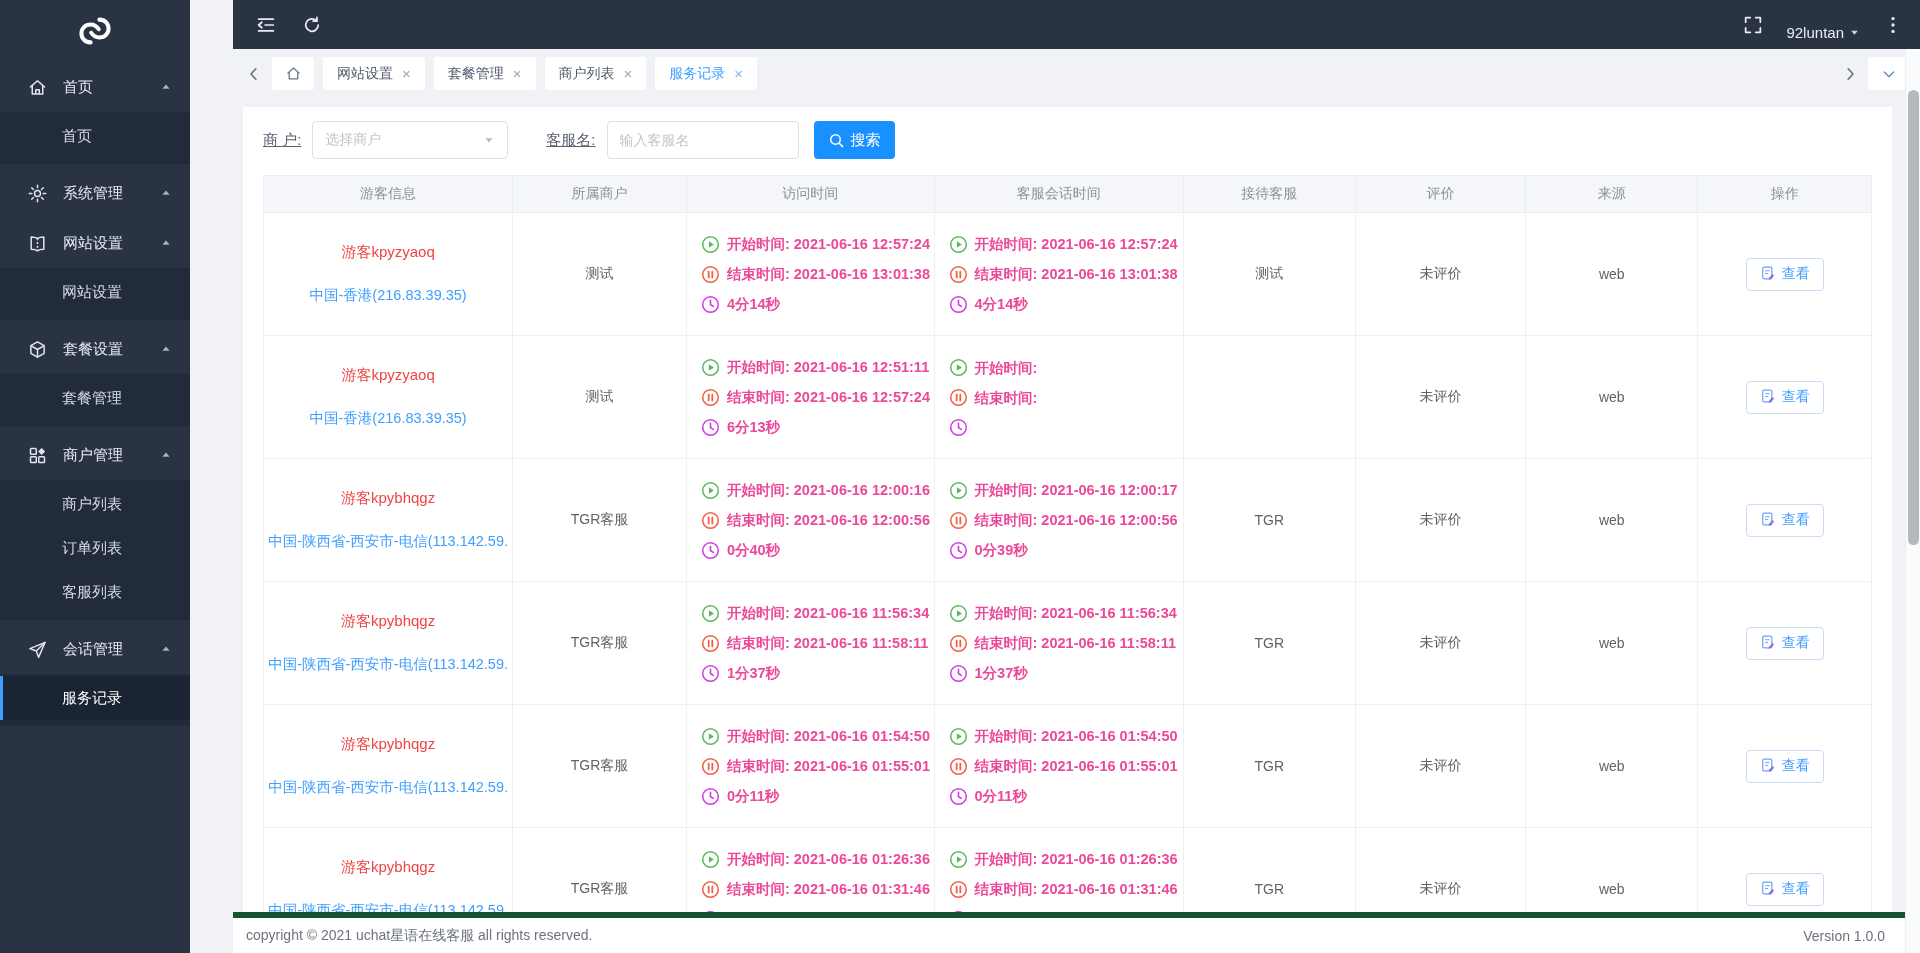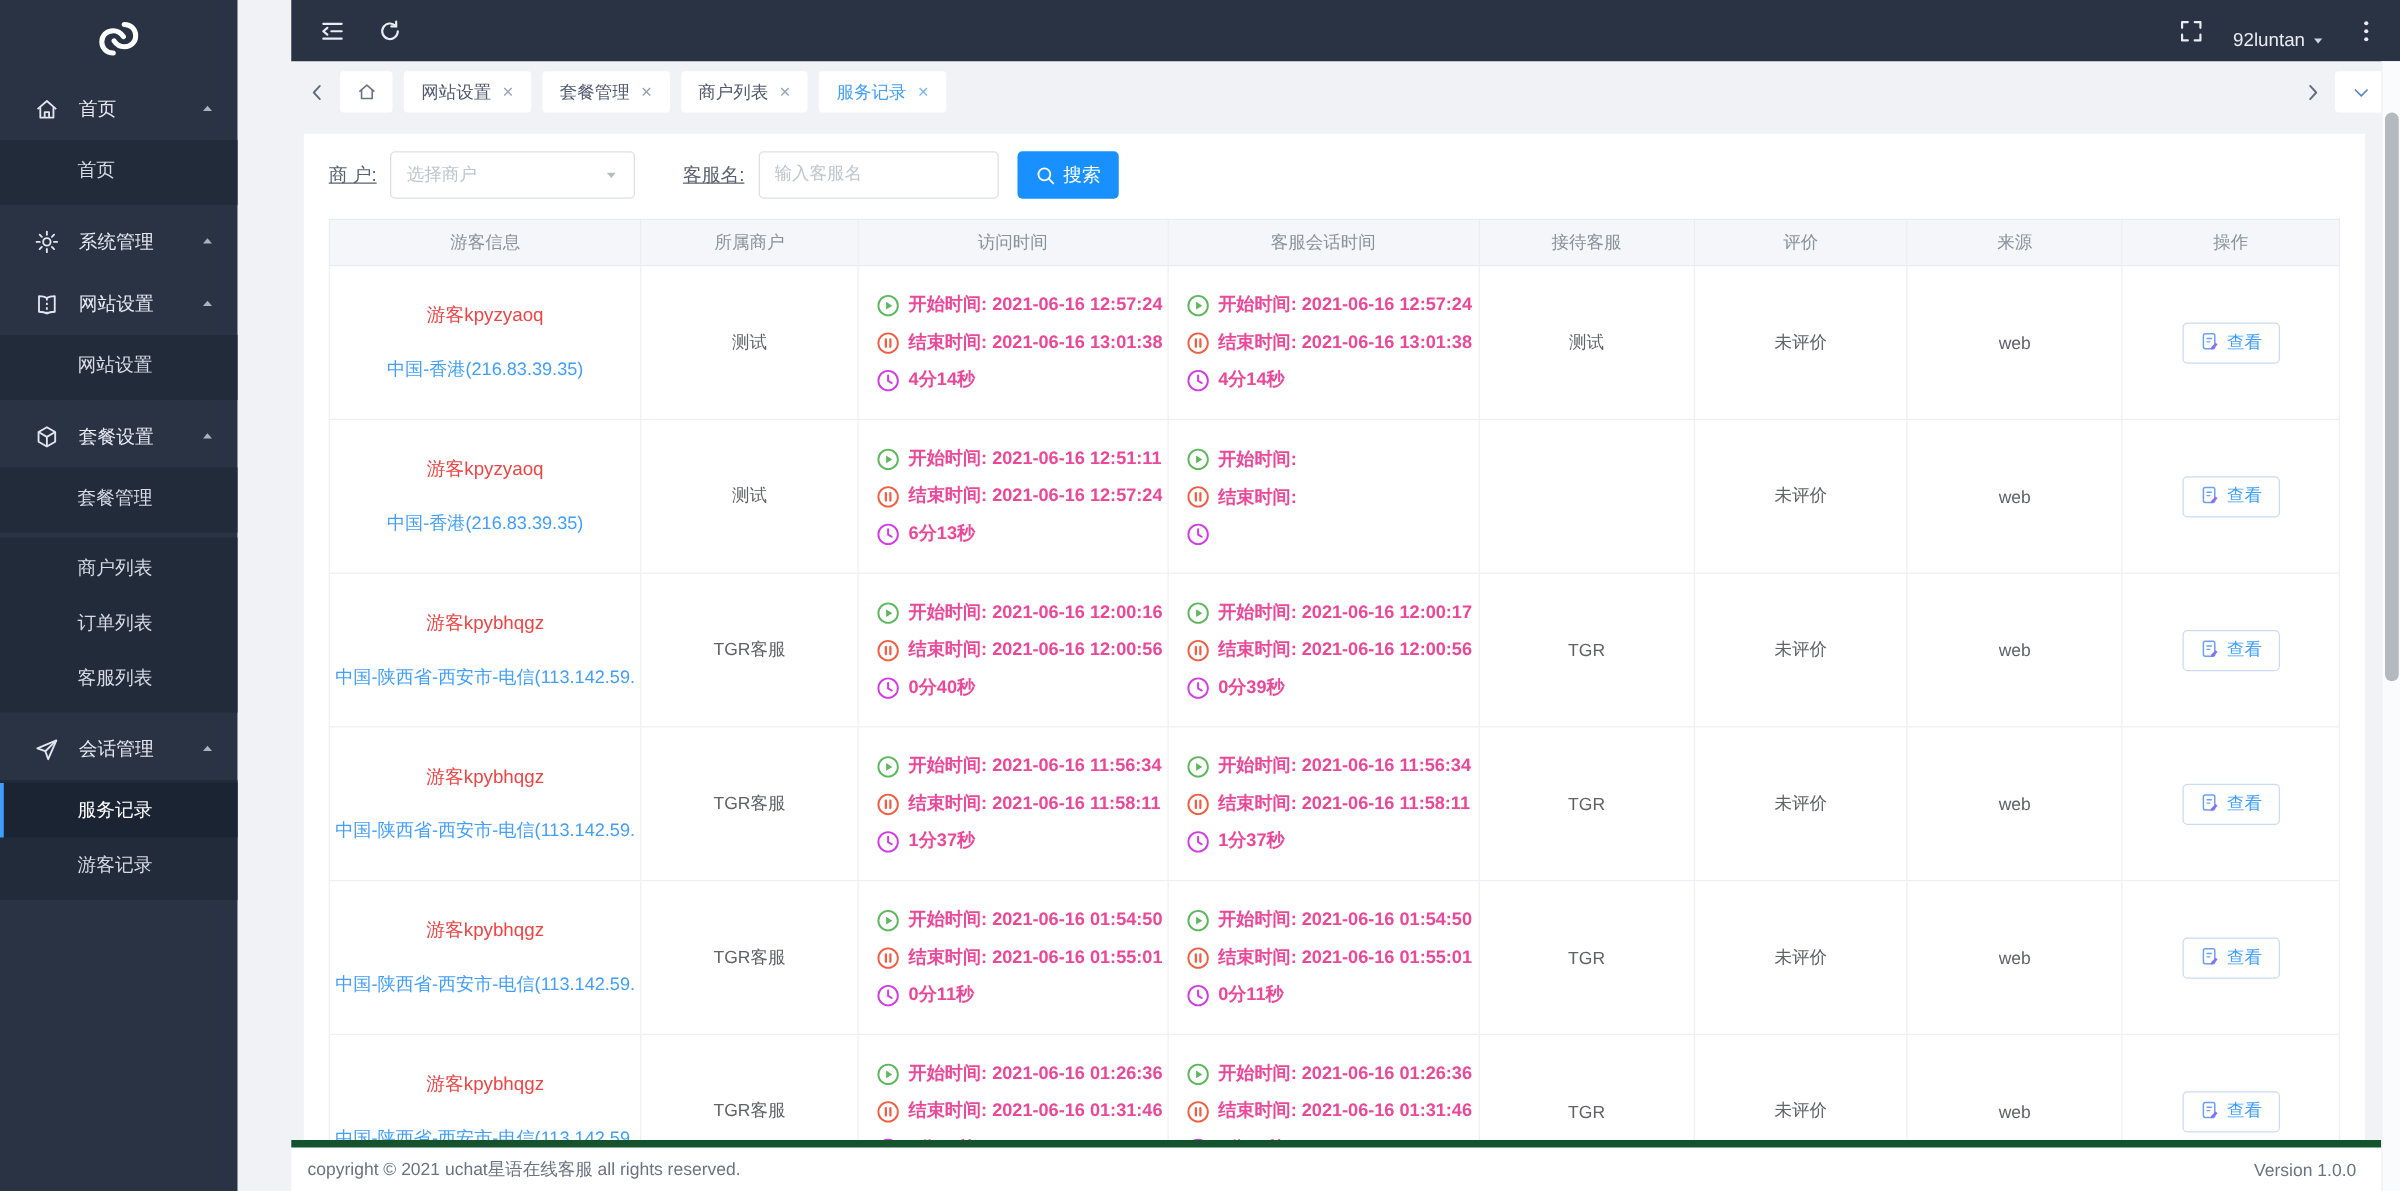--- a/index.html
+++ b/index.html
@@ -54,21 +54,21 @@
   .panel { background:#fff; width:100%; height:100%; overflow:hidden; padding:14px 20px 0 20px; }
 
   .filter { display:flex; align-items:center; margin-bottom:16px; font-size:15px; color:#596070; }
   .f-label { margin-right:11px; white-space:pre;text-decoration:underline; }
   .select { width:196px; height:38px; border:1px solid #dcdfe6; border-radius:4px; display:flex;
     align-items:center; padding:0 12px; color:#c0c4cc; font-size:14px; cursor:pointer;
     background:#fff; margin-right:38px; }
   .select .s-caret { margin-left:auto; width:12px; height:12px; color:#b8bcc4; display:flex; }
   .select .s-caret svg { width:100%; height:100%; }
   .input { width:192px; height:38px; border:1px solid #dcdfe6; border-radius:4px; padding:0 12px;
-    font-size:14px; color:#606266; margin-right:15px; outline:none;font-family:Liberation Mono, monospace; }
+    font-size:14px; color:#606266; margin-right:15px; outline:none; }
   .input::placeholder { color:#c0c4cc; }
   .search-btn { height:38px; background:#1890ff; color:#fff; border:none; border-radius:4px;
     padding:0 14px; font-size:15px; display:flex; align-items:center; gap:6px; cursor:pointer; }
 
   table { width:100%; border-collapse:collapse; table-layout:fixed; }
   thead th { background:#f4f6f9; height:37px; font-size:14px; color:#8a919c; font-weight:400;
     border:1px solid #e9edf3; }
   tbody td { border:1px solid #edf0f5; height:123px; text-align:center; vertical-align:middle;
     font-size:14px; color:#606266; background:#fff; }
   .vname { font-weight:400; color:#ef4444; font-size:15px; margin-bottom:24px; }
@@ -172,20 +172,36 @@
             <svg viewBox="0 0 20 20">
               <path d="M4 13l6-7 6 7z" fill="currentColor"></path>
             </svg>
           </span>
         </div>
         <div class="submenu">
           <div class="submenu-item">
             <span>套餐管理</span>
           </div>
         </div>
+        <div class="menu-item">
+          <span class="mi-icon">
+            <svg viewBox="0 0 24 24" fill="none" stroke="currentColor" stroke-width="1.7">
+              <rect x="4" y="4" width="6.6" height="6.6" rx="1"></rect>
+              <rect x="4" y="13.4" width="6.6" height="6.6" rx="1"></rect>
+              <rect x="13.4" y="13.4" width="6.6" height="6.6" rx="1"></rect>
+              <path d="M16.7 3.4l4 4-4 4-4-4z" fill="currentColor" stroke="none"></path>
+            </svg>
+          </span>
+          <span>商户管理</span>
+          <span class="mi-caret">
+            <svg viewBox="0 0 20 20">
+              <path d="M4 13l6-7 6 7z" fill="currentColor"></path>
+            </svg>
+          </span>
+        </div>
         <div class="submenu">
           <div class="submenu-item">
             <span>商户列表</span>
           </div>
           <div class="submenu-item">
             <span>订单列表</span>
           </div>
           <div class="submenu-item">
             <span>客服列表</span>
           </div>
@@ -200,23 +216,20 @@
           <span>会话管理</span>
           <span class="mi-caret">
             <svg viewBox="0 0 20 20">
               <path d="M4 13l6-7 6 7z" fill="currentColor"></path>
             </svg>
           </span>
         </div>
         <div class="submenu">
           <div class="submenu-item active">
             <span>服务记录</span>
-          </div>
-          <div class="submenu-item">
-            <span>游客记录</span>
           </div>
         </div>
       </nav>
   </aside>
 
   <header class="topbar">
     <span class="tb-icon">
       <svg viewBox="0 0 24 24" fill="none" stroke="currentColor" stroke-width="1.9" stroke-linecap="round" stroke-linejoin="round">
         <path d="M4 5.5h16"></path>
           <path d="M11 12h9"></path>

